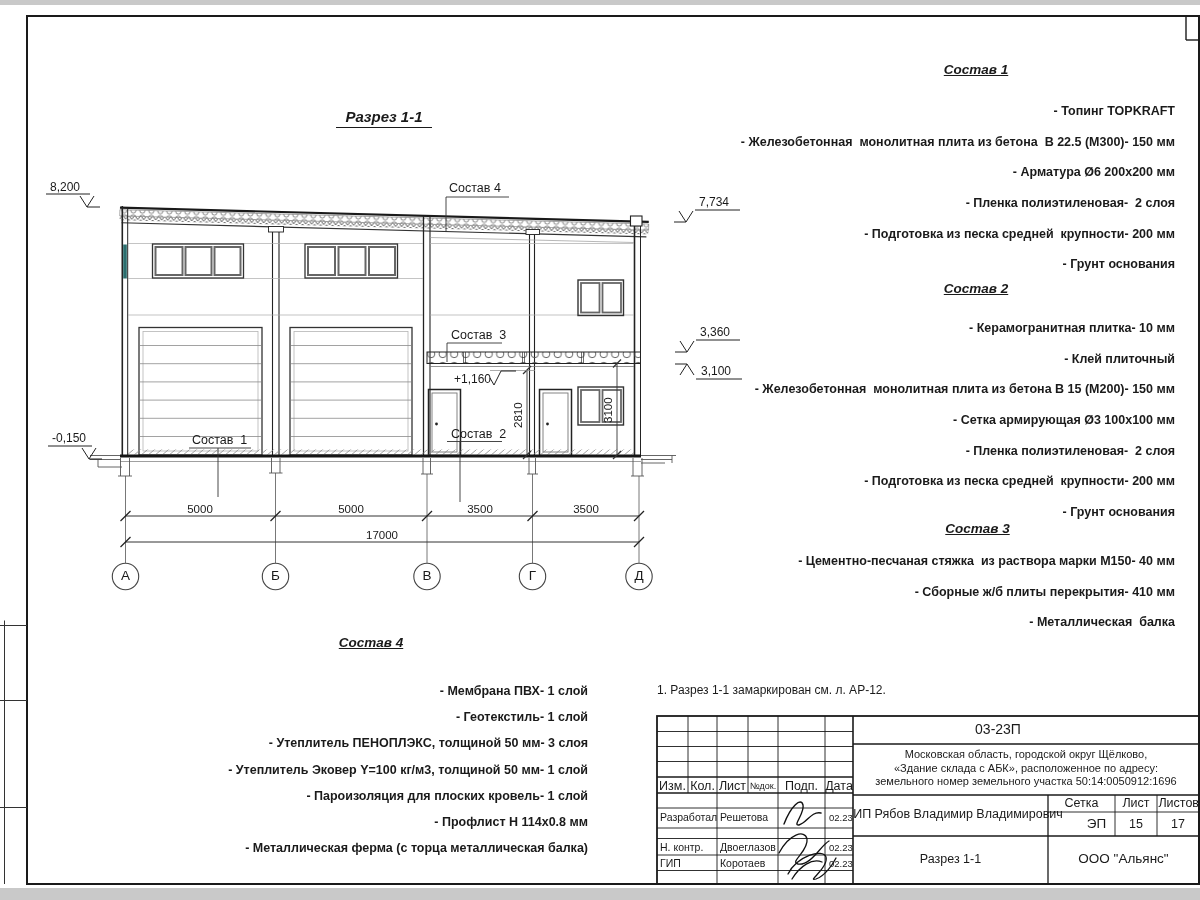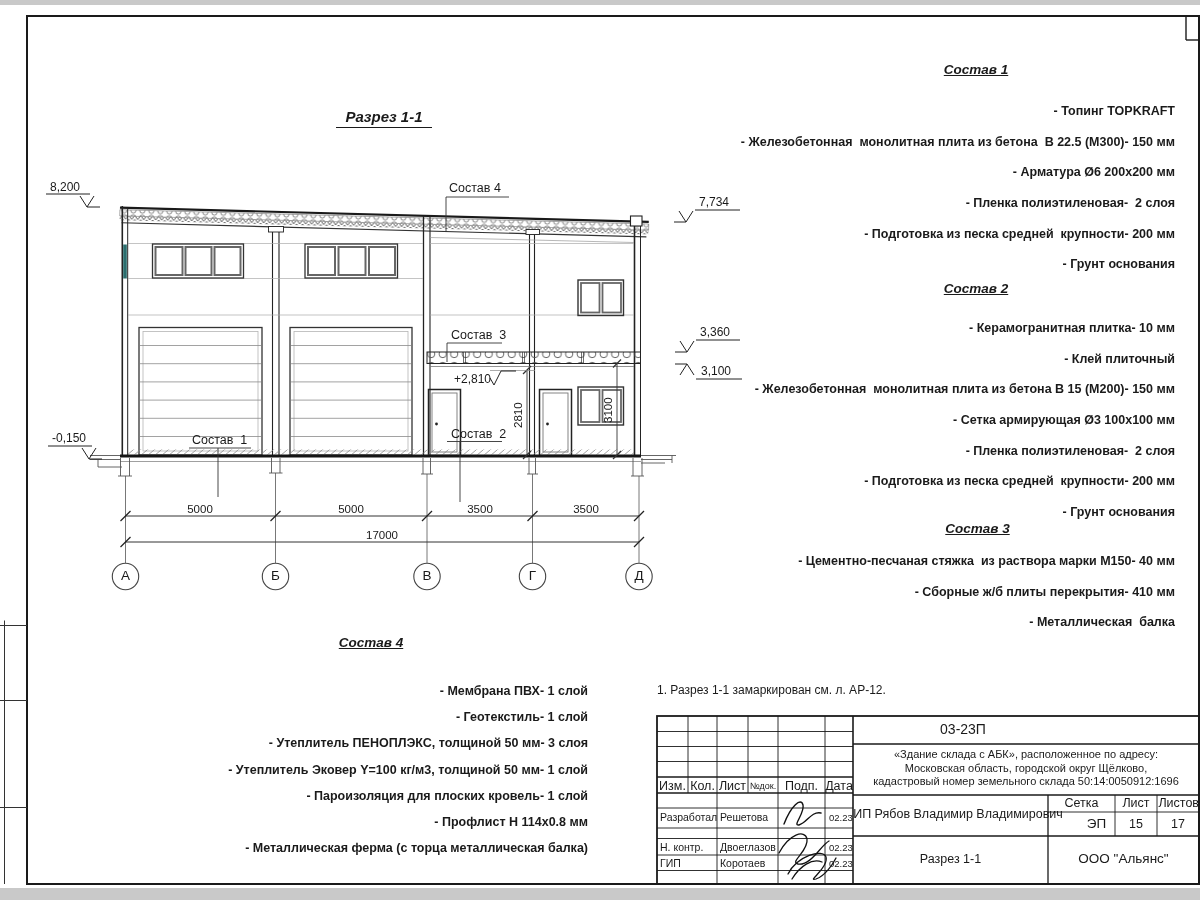--- a/index.html
+++ b/index.html
@@ -314,21 +314,21 @@
 <div class="t callout" style="left:449px;top:182px;">Состав 4</div>
 <div class="t callout" style="left:451px;top:329px;">Состав  3</div>
 <div class="t callout" style="left:451px;top:428px;">Состав  2</div>
 <div class="t callout" style="left:192px;top:434px;">Состав  1</div>
 
 <div class="t elev" style="left:50px;top:181px;">8,200</div>
 <div class="t elev" style="left:52px;top:432px;">-0,150</div>
 <div class="t elev" style="left:699px;top:196px;">7,734</div>
 <div class="t elev" style="left:700px;top:326px;">3,360</div>
 <div class="t elev" style="left:701px;top:365px;">3,100</div>
-<div class="t elev" style="left:454px;top:373px;">+2,810</div>
+<div class="t elev" style="left:454px;top:373px;">+1,160</div>
 
 <div class="t rot" style="left:512px;top:428px;">2810</div>
 <div class="t rot" style="left:602px;top:423px;">3100</div>
 
 <div class="t dim center" style="left:175px;top:503px;width:50px;">5000</div>
 <div class="t dim center" style="left:326px;top:503px;width:50px;">5000</div>
 <div class="t dim center" style="left:455px;top:503px;width:50px;">3500</div>
 <div class="t dim center" style="left:561px;top:503px;width:50px;">3500</div>
 <div class="t dim center" style="left:355px;top:529px;width:54px;">17000</div>
 
@@ -446,25 +446,25 @@
       </div>
       <div class="mrow">
         <span class="mname">- Металлическая ферма (с торца металлическая балка)</span>
         <span class="mval"></span>
       </div>
     </div>
 </div>
 
 <div class="t note" style="left:657px;top:684px;">1. Разрез 1-1 замаркирован см. л. АР-12.</div>
 
-<div class="t tb-code center" style="left:814px;top:722px;width:298px;">03-23П</div>
+<div class="t tb-code center" style="left:849px;top:722px;width:298px;">03-23П</div>
 <div class="t tb-obj center" style="left:856px;top:748px;width:340px;white-space:normal;">
+  <div>Московская область, городской округ Щёлково,</div>
   <div>«Здание склада с АБК», расположенное по адресу:</div>
-  <div>Московская область, городской округ Щёлково,</div>
-  <div>кадастровый номер земельного склада 50:14:0050912:1696</div>
+  <div>земельного номер земельного участка 50:14:0050912:1696</div>
 </div>
 
 <div class="t tb center" style="left:657px;top:780px;width:31px;">Изм.</div>
 <div class="t tb center" style="left:688px;top:780px;width:29px;">Кол.</div>
 <div class="t tb center" style="left:717px;top:780px;width:31px;">Лист</div>
 <div class="t tb-tiny center" style="left:748px;top:782px;width:30px;">№док.</div>
 <div class="t tb center" style="left:778px;top:780px;width:47px;">Подп.</div>
 <div class="t tb center" style="left:825px;top:780px;width:28px;">Дата</div>
 
 <div class="t tb-small" style="left:660px;top:812px;">Разработал</div>

